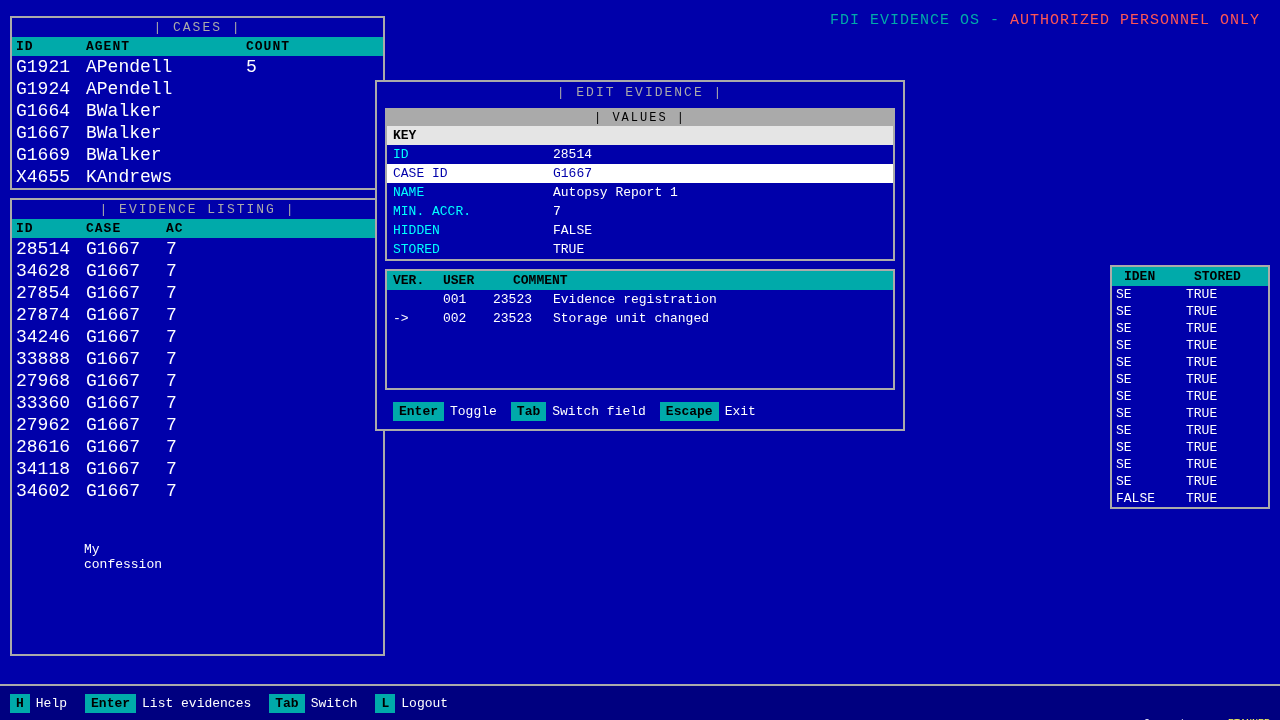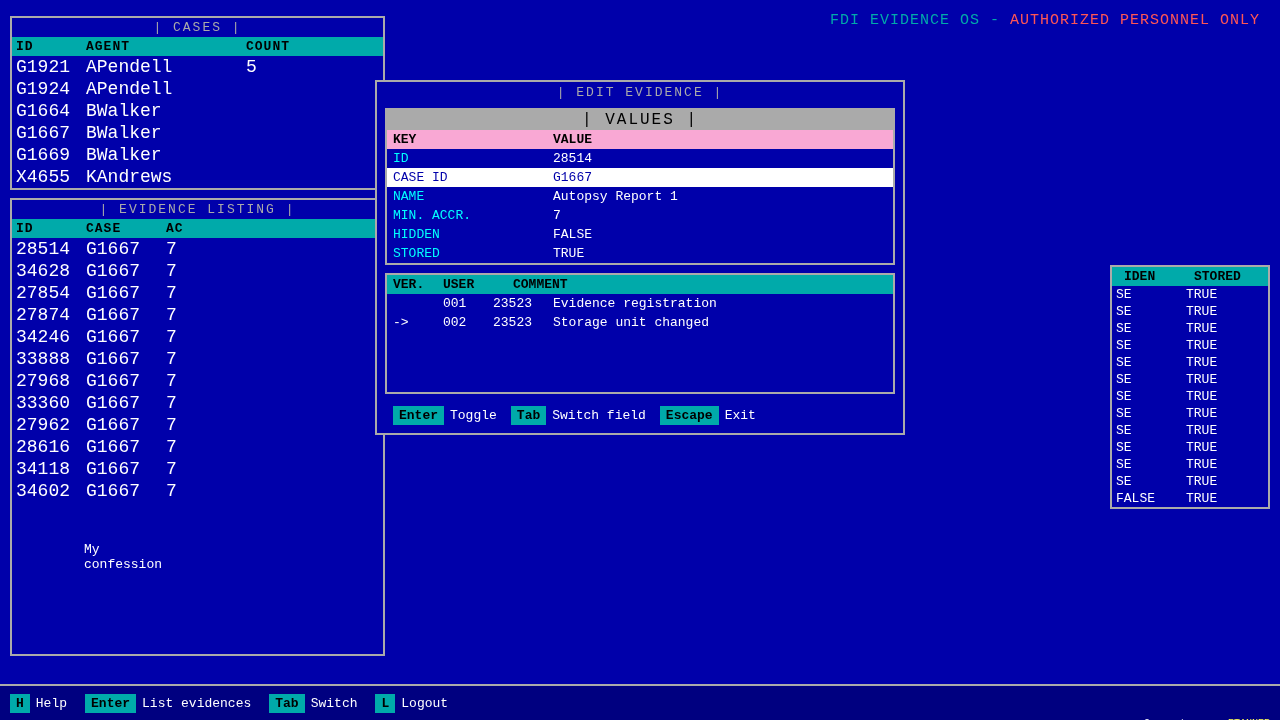--- a/index.html
+++ b/index.html
@@ -154,21 +154,21 @@
     .values-section {
       border: 2px solid #aaaaaa;
       margin: 5px 8px;
       background: #0000aa;
     }
 
     .values-title {
       text-align: center;
       color: #000;
       background: #aaaaaa;
-      font-size: 16px;
+      font-size: 12px;
       letter-spacing: 2px;
       padding: 1px 0;
     }
 
     .values-row {
       display: grid;
       grid-template-columns: 160px 1fr;
       padding: 2px 6px;
       color: #ffffff;
       font-size: 13px;
@@ -466,23 +466,22 @@
       </div>
     </div>
 
     <div class="modal-overlay">
       <div class="modal-box">
         <div class="modal-title">| EDIT EVIDENCE |</div>
 
         <div class="values-section">
           <div class="values-title">| VALUES |</div>
           <div id="values-rows">
-              <div class="values-row" style="background: #f9a8d4; color: rgb(0, 0, 0);">
+              <div class="values-row" style="background: #e5e5e5; color: rgb(0, 0, 0); gap: 32px;">
                 <span class="key" style="color:#000;font-weight:bold;">KEY</span>
-                     <span class="value" style="color:#000;font-weight:bold;">VALUE</span>
               </div>
               <div class="values-row">
                 <span class="key">ID</span>
                      <span class="value">28514</span>
               </div>
               <div class="values-row highlighted">
                 <span class="key">CASE ID</span>
                      <span class="value">G1667</span>
               </div>
               <div class="values-row">

